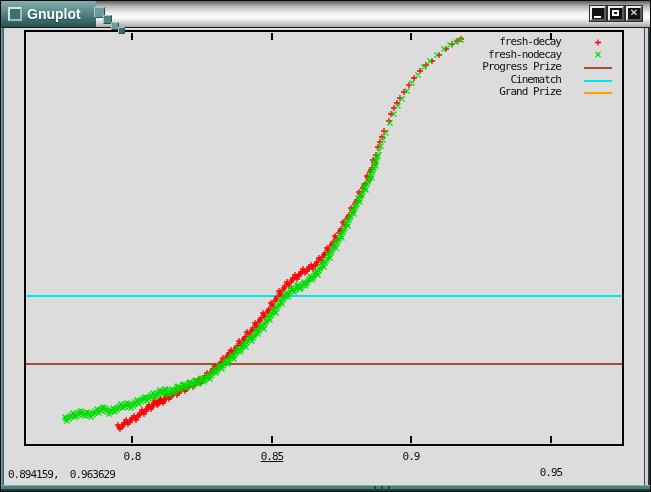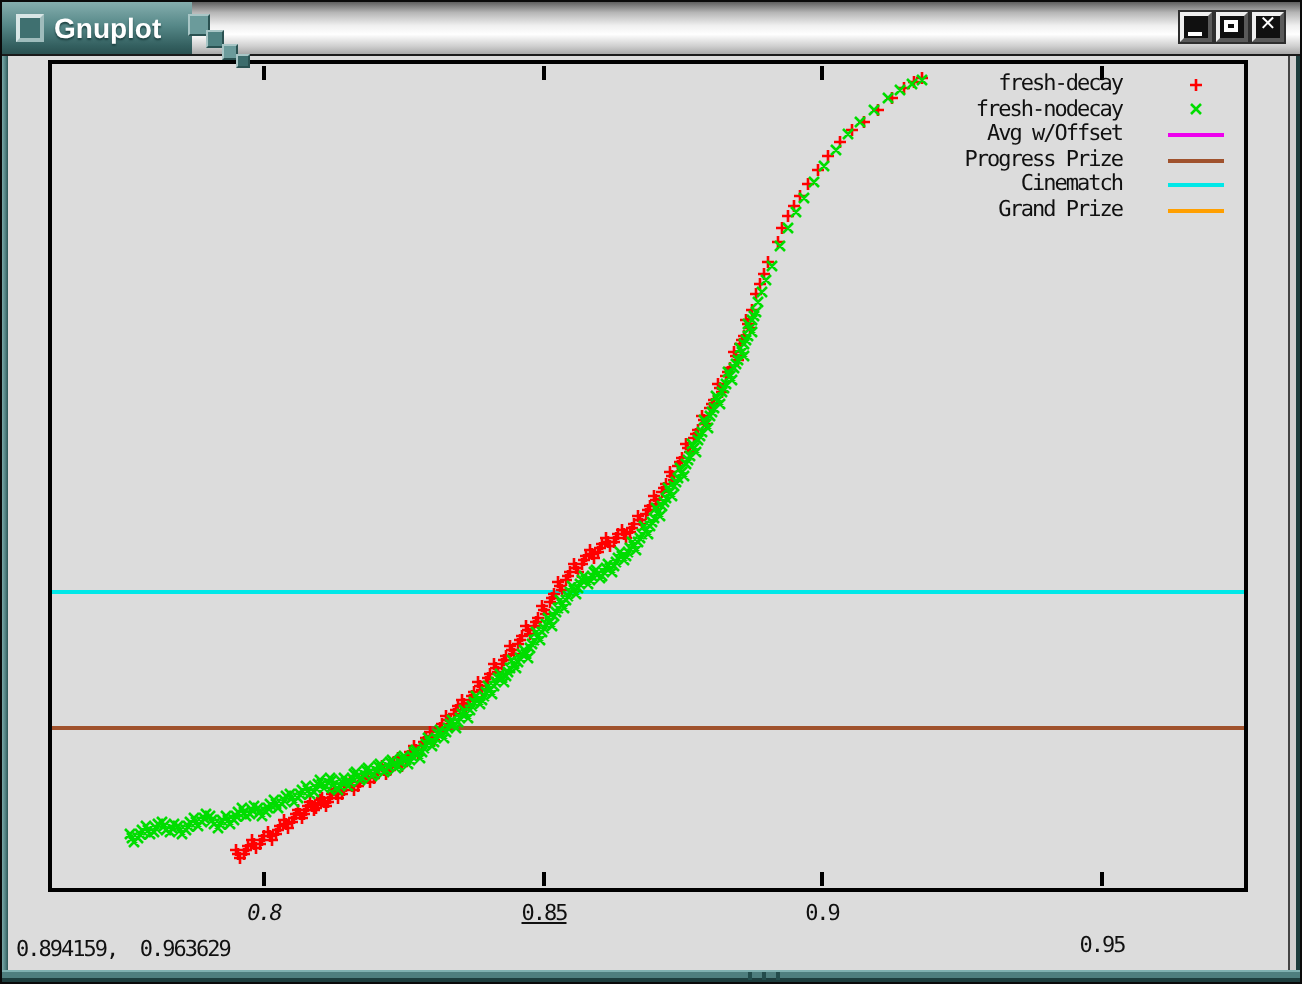--- a/index.html
+++ b/index.html
@@ -97,43 +97,37 @@
       <line x1="411" y1="33" x2="411" y2="40" stroke="#000" stroke-width="2" shape-rendering="crispEdges"></line>
       <line x1="551" y1="443" x2="551" y2="436" stroke="#000" stroke-width="2" shape-rendering="crispEdges"></line>
       <line x1="551" y1="33" x2="551" y2="40" stroke="#000" stroke-width="2" shape-rendering="crispEdges"></line>
       <line x1="26" y1="296" x2="622" y2="296" stroke="#00e8e8" stroke-width="2" shape-rendering="crispEdges"></line>
       <line x1="26" y1="364" x2="622" y2="364" stroke="#a0522d" stroke-width="2" shape-rendering="crispEdges"></line>
       <path d="M116 427H122M119 424V430M115 425H121M118 422V428M117 429H123M120 426V432M120 425H126M123 422V428M121 423H127M124 420V426M119 427H125M122 424V430M124 422H130M127 419V425M123 420H129M126 417V423M125 424H131M128 421V427M128 420H134M131 417V423M129 418H135M132 415V421M127 422H133M130 419V425M132 418H138M135 415V421M131 416H137M134 413V419M133 420H139M136 417V423M136 415H142M139 412V418M137 413H143M140 410V416M135 417H141M138 414V420M140 412H146M143 409V415M139 410H145M142 407V413M141 414H147M144 411V417M144 409H150M147 406V412M145 407H151M148 404V410M143 411H149M146 408V414M147 407H153M150 404V410M146 405H152M149 402V408M148 409H154M151 406V412M150 405H156M153 402V408M151 403H157M154 400V406M149 407H155M152 404V410M153 403H159M156 400V406M152 401H158M155 398V404M154 405H160M157 402V408M156 402H162M159 399V405M157 400H163M160 397V403M155 404H161M158 401V407M159 401H165M162 398V404M158 399H164M161 396V402M160 403H166M163 400V406M162 399H168M165 396V402M163 397H169M166 394V400M161 401H167M164 398V404M165 397H171M168 394V400M164 395H170M167 392V398M166 399H172M169 396V402M169 395H175M172 392V398M170 393H176M173 390V396M168 397H174M171 394V400M173 393H179M176 390V396M172 391H178M175 388V394M174 395H180M177 392V398M177 391H183M180 388V394M178 389H184M181 386V392M176 393H182M179 390V396M181 389H187M184 386V392M180 387H186M183 384V390M182 391H188M185 388V394M185 387H191M188 384V390M186 385H192M189 382V388M184 389H190M187 386V392M189 385H195M192 382V388M188 383H194M191 380V386M190 387H196M193 384V390M193 383H199M196 380V386M194 381H200M197 378V384M192 385H198M195 382V388M197 381H203M200 378V384M196 379H202M199 376V382M198 383H204M201 380V386M201 378H207M204 375V381M202 376H208M205 373V379M200 380H206M203 377V383M205 375H211M208 372V378M204 373H210M207 370V376M206 377H212M209 374V380M209 371H215M212 368V374M210 369H216M213 366V372M208 373H214M211 370V376M213 368H219M216 365V371M212 366H218M215 363V369M214 370H220M217 367V373M217 364H223M220 361V367M218 362H224M221 359V365M216 366H222M219 363V369M221 360H227M224 357V363M220 358H226M223 355V361M222 362H228M225 359V365M225 355H231M228 352V358M226 353H232M229 350V356M224 357H230M227 354V360M229 352H235M232 349V355M228 350H234M231 347V353M230 354H236M233 351V357M233 348H239M236 345V351M234 346H240M237 343V349M232 350H238M235 347V353M237 343H243M240 340V346M236 341H242M239 338V344M238 345H244M241 342V348M241 339H247M244 336V342M242 337H248M245 334V340M240 341H246M243 338V344M245 334H251M248 331V337M244 332H250M247 329V335M246 336H252M249 333V339M249 330H255M252 327V333M250 328H256M253 325V331M248 332H254M251 329V335M253 325H259M256 322V328M252 323H258M255 320V326M254 327H260M257 324V330M257 320H263M260 317V323M258 318H264M261 315V321M256 322H262M259 319V325M261 315H267M264 312V318M260 313H266M263 310V316M262 317H268M265 314V320M265 311H271M268 308V314M266 309H272M269 306V312M264 313H270M267 310V316M269 305H275M272 302V308M268 303H274M271 300V306M270 307H276M273 304V310M273 299H279M276 296V302M274 297H280M277 294V300M272 301H278M275 298V304M277 293H283M280 290V296M276 291H282M279 288V294M278 295H284M281 292V298M281 288H287M284 285V291M282 286H288M285 283V289M280 290H286M283 287V293M285 284H291M288 281V287M284 282H290M287 279V285M286 286H292M289 283V289M289 280H295M292 277V283M290 278H296M293 275V281M288 282H294M291 279V285M293 277H299M296 274V280M292 275H298M295 272V278M294 279H300M297 276V282M297 274H303M300 271V277M298 272H304M301 269V275M296 276H302M299 273V279M301 271H307M304 268V274M300 269H306M303 266V272M302 273H308M305 270V276M305 269H311M308 266V272M306 267H312M309 264V270M304 271H310M307 268V274M309 267H315M312 264V270M308 265H314M311 262V268M310 269H316M313 266V272M313 264H319M316 261V267M314 262H320M317 259V265M312 266H318M315 263V269M317 260H323M320 257V263M316 258H322M319 255V261M318 262H324M321 259V265M321 255H327M324 252V258M322 253H328M325 250V256M320 257H326M323 254V260M325 250H331M328 247V253M324 248H330M327 245V251M326 252H332M329 249V255M329 244H335M332 241V247M330 242H336M333 239V245M328 246H334M331 243V249M333 238H339M336 235V241M332 236H338M335 233V239M334 240H340M337 237V243M337 231H343M340 228V234M338 229H344M341 226V232M336 233H342M339 230V236M341 224H347M344 221V227M340 222H346M343 219V225M342 226H348M345 223V229M345 217H351M348 214V220M346 215H352M349 212V218M344 219H350M347 216V222M349 210H355M352 207V213M348 208H354M351 205V211M350 212H356M353 209V215M353 202H359M356 199V205M354 200H360M357 197V203M352 204H358M355 201V207M357 194H363M360 191V197M356 192H362M359 189V195M358 196H364M361 193V199M361 186H367M364 183V189M362 184H368M365 181V187M360 188H366M363 185V191M365 178H371M368 175V181M364 176H370M367 173V179M366 180H372M369 177V183M368 170H374M371 167V173M369 168H375M372 165V171M367 172H373M370 169V175M371 162H377M374 159V165M370 160H376M373 157V163M372 164H378M375 161V167M373 155H379M376 152V158M375 147H381M378 144V150M377 142H383M380 139V145M379 137H385M382 134V140M381 131H387M384 128V134M386 121H392M389 118V124M388 114H394M391 111V117M391 108H397M394 105V111M394 103H400M397 100V106M397 98H403M400 95V101M401 92H407M404 89V95M406 85H412M409 82V88M411 78H417M414 75V81M417 71H423M420 68V74M423 65H429M426 62V68M429 61H435M432 58V64M436 55H442M439 52V58M443 49H449M446 46V52M449 44H455M452 41V47M454 41H460M457 38V44M458 39H464M461 36V42" stroke="#ff0000" stroke-width="1.3" fill="none"></path>
       <path d="M63.5 416.5L68.5 421.5M63.5 421.5L68.5 416.5M62.5 414.5L67.5 419.5M62.5 419.5L67.5 414.5M64.5 418.5L69.5 423.5M64.5 423.5L69.5 418.5M67.5 414.5L72.5 419.5M67.5 419.5L72.5 414.5M68.5 412.5L73.5 417.5M68.5 417.5L73.5 412.5M66.5 416.5L71.5 421.5M66.5 421.5L71.5 416.5M71.5 412.5L76.5 417.5M71.5 417.5L76.5 412.5M70.5 410.5L75.5 415.5M70.5 415.5L75.5 410.5M72.5 414.5L77.5 419.5M72.5 419.5L77.5 414.5M75.5 411.5L80.5 416.5M75.5 416.5L80.5 411.5M76.5 409.5L81.5 414.5M76.5 414.5L81.5 409.5M74.5 413.5L79.5 418.5M74.5 418.5L79.5 413.5M79.5 410.5L84.5 415.5M79.5 415.5L84.5 410.5M78.5 408.5L83.5 413.5M78.5 413.5L83.5 408.5M80.5 412.5L85.5 417.5M80.5 417.5L85.5 412.5M83.5 411.5L88.5 416.5M83.5 416.5L88.5 411.5M84.5 409.5L89.5 414.5M84.5 414.5L89.5 409.5M82.5 413.5L87.5 418.5M82.5 418.5L87.5 413.5M87.5 412.5L92.5 417.5M87.5 417.5L92.5 412.5M86.5 410.5L91.5 415.5M86.5 415.5L91.5 410.5M88.5 414.5L93.5 419.5M88.5 419.5L93.5 414.5M91.5 410.5L96.5 415.5M91.5 415.5L96.5 410.5M92.5 408.5L97.5 413.5M92.5 413.5L97.5 408.5M90.5 412.5L95.5 417.5M90.5 417.5L95.5 412.5M95.5 408.5L100.5 413.5M95.5 413.5L100.5 408.5M94.5 406.5L99.5 411.5M94.5 411.5L99.5 406.5M96.5 410.5L101.5 415.5M96.5 415.5L101.5 410.5M99.5 406.5L104.5 411.5M99.5 411.5L104.5 406.5M100.5 404.5L105.5 409.5M100.5 409.5L105.5 404.5M98.5 408.5L103.5 413.5M98.5 413.5L103.5 408.5M103.5 407.5L108.5 412.5M103.5 412.5L108.5 407.5M102.5 405.5L107.5 410.5M102.5 410.5L107.5 405.5M104.5 409.5L109.5 414.5M104.5 414.5L109.5 409.5M107.5 409.5L112.5 414.5M107.5 414.5L112.5 409.5M108.5 407.5L113.5 412.5M108.5 412.5L113.5 407.5M106.5 411.5L111.5 416.5M106.5 416.5L111.5 411.5M111.5 407.5L116.5 412.5M111.5 412.5L116.5 407.5M110.5 405.5L115.5 410.5M110.5 410.5L115.5 405.5M112.5 409.5L117.5 414.5M112.5 414.5L117.5 409.5M115.5 405.5L120.5 410.5M115.5 410.5L120.5 405.5M116.5 403.5L121.5 408.5M116.5 408.5L121.5 403.5M114.5 407.5L119.5 412.5M114.5 412.5L119.5 407.5M119.5 403.5L124.5 408.5M119.5 408.5L124.5 403.5M118.5 401.5L123.5 406.5M118.5 406.5L123.5 401.5M120.5 405.5L125.5 410.5M120.5 410.5L125.5 405.5M123.5 402.5L128.5 407.5M123.5 407.5L128.5 402.5M124.5 400.5L129.5 405.5M124.5 405.5L129.5 400.5M122.5 404.5L127.5 409.5M122.5 409.5L127.5 404.5M127.5 403.5L132.5 408.5M127.5 408.5L132.5 403.5M126.5 401.5L131.5 406.5M126.5 406.5L131.5 401.5M128.5 405.5L133.5 410.5M128.5 410.5L133.5 405.5M131.5 401.5L136.5 406.5M131.5 406.5L136.5 401.5M132.5 399.5L137.5 404.5M132.5 404.5L137.5 399.5M130.5 403.5L135.5 408.5M130.5 408.5L135.5 403.5M135.5 399.5L140.5 404.5M135.5 404.5L140.5 399.5M134.5 397.5L139.5 402.5M134.5 402.5L139.5 397.5M136.5 401.5L141.5 406.5M136.5 406.5L141.5 401.5M139.5 397.5L144.5 402.5M139.5 402.5L144.5 397.5M140.5 395.5L145.5 400.5M140.5 400.5L145.5 395.5M138.5 399.5L143.5 404.5M138.5 404.5L143.5 399.5M143.5 396.5L148.5 401.5M143.5 401.5L148.5 396.5M142.5 394.5L147.5 399.5M142.5 399.5L147.5 394.5M144.5 398.5L149.5 403.5M144.5 403.5L149.5 398.5M147.5 394.5L152.5 399.5M147.5 399.5L152.5 394.5M148.5 392.5L153.5 397.5M148.5 397.5L153.5 392.5M146.5 396.5L151.5 401.5M146.5 401.5L151.5 396.5M151.5 392.5L156.5 397.5M151.5 397.5L156.5 392.5M150.5 390.5L155.5 395.5M150.5 395.5L155.5 390.5M152.5 394.5L157.5 399.5M152.5 399.5L157.5 394.5M155.5 391.5L160.5 396.5M155.5 396.5L160.5 391.5M156.5 389.5L161.5 394.5M156.5 394.5L161.5 389.5M154.5 393.5L159.5 398.5M154.5 398.5L159.5 393.5M158.5 389.5L163.5 394.5M158.5 394.5L163.5 389.5M157.5 387.5L162.5 392.5M157.5 392.5L162.5 387.5M159.5 391.5L164.5 396.5M159.5 396.5L164.5 391.5M161.5 388.5L166.5 393.5M161.5 393.5L166.5 388.5M162.5 386.5L167.5 391.5M162.5 391.5L167.5 386.5M160.5 390.5L165.5 395.5M160.5 395.5L165.5 390.5M164.5 389.5L169.5 394.5M164.5 394.5L169.5 389.5M163.5 387.5L168.5 392.5M163.5 392.5L168.5 387.5M165.5 391.5L170.5 396.5M165.5 396.5L170.5 391.5M167.5 390.5L172.5 395.5M167.5 395.5L172.5 390.5M168.5 388.5L173.5 393.5M168.5 393.5L173.5 388.5M166.5 392.5L171.5 397.5M166.5 397.5L171.5 392.5M170.5 388.5L175.5 393.5M170.5 393.5L175.5 388.5M169.5 386.5L174.5 391.5M169.5 391.5L174.5 386.5M171.5 390.5L176.5 395.5M171.5 395.5L176.5 390.5M173.5 386.5L178.5 391.5M173.5 391.5L178.5 386.5M174.5 384.5L179.5 389.5M174.5 389.5L179.5 384.5M172.5 388.5L177.5 393.5M172.5 393.5L177.5 388.5M176.5 385.5L181.5 390.5M176.5 390.5L181.5 385.5M175.5 383.5L180.5 388.5M175.5 388.5L180.5 383.5M177.5 387.5L182.5 392.5M177.5 392.5L182.5 387.5M179.5 384.5L184.5 389.5M179.5 389.5L184.5 384.5M180.5 382.5L185.5 387.5M180.5 387.5L185.5 382.5M178.5 386.5L183.5 391.5M178.5 391.5L183.5 386.5M182.5 383.5L187.5 388.5M182.5 388.5L187.5 383.5M181.5 381.5L186.5 386.5M181.5 386.5L186.5 381.5M183.5 385.5L188.5 390.5M183.5 390.5L188.5 385.5M185.5 382.5L190.5 387.5M185.5 387.5L190.5 382.5M186.5 380.5L191.5 385.5M186.5 385.5L191.5 380.5M184.5 384.5L189.5 389.5M184.5 389.5L189.5 384.5M188.5 381.5L193.5 386.5M188.5 386.5L193.5 381.5M187.5 379.5L192.5 384.5M187.5 384.5L192.5 379.5M189.5 383.5L194.5 388.5M189.5 388.5L194.5 383.5M191.5 380.5L196.5 385.5M191.5 385.5L196.5 380.5M192.5 378.5L197.5 383.5M192.5 383.5L197.5 378.5M190.5 382.5L195.5 387.5M190.5 387.5L195.5 382.5M194.5 379.5L199.5 384.5M194.5 384.5L199.5 379.5M193.5 377.5L198.5 382.5M193.5 382.5L198.5 377.5M195.5 381.5L200.5 386.5M195.5 386.5L200.5 381.5M197.5 378.5L202.5 383.5M197.5 383.5L202.5 378.5M198.5 376.5L203.5 381.5M198.5 381.5L203.5 376.5M196.5 380.5L201.5 385.5M196.5 385.5L201.5 380.5M200.5 377.5L205.5 382.5M200.5 382.5L205.5 377.5M199.5 375.5L204.5 380.5M199.5 380.5L204.5 375.5M201.5 379.5L206.5 384.5M201.5 384.5L206.5 379.5M203.5 375.5L208.5 380.5M203.5 380.5L208.5 375.5M204.5 373.5L209.5 378.5M204.5 378.5L209.5 373.5M202.5 377.5L207.5 382.5M202.5 382.5L207.5 377.5M206.5 374.5L211.5 379.5M206.5 379.5L211.5 374.5M205.5 372.5L210.5 377.5M205.5 377.5L210.5 372.5M207.5 376.5L212.5 381.5M207.5 381.5L212.5 376.5M209.5 371.5L214.5 376.5M209.5 376.5L214.5 371.5M210.5 369.5L215.5 374.5M210.5 374.5L215.5 369.5M208.5 373.5L213.5 378.5M208.5 378.5L213.5 373.5M212.5 368.5L217.5 373.5M212.5 373.5L217.5 368.5M211.5 366.5L216.5 371.5M211.5 371.5L216.5 366.5M213.5 370.5L218.5 375.5M213.5 375.5L218.5 370.5M215.5 366.5L220.5 371.5M215.5 371.5L220.5 366.5M216.5 364.5L221.5 369.5M216.5 369.5L221.5 364.5M214.5 368.5L219.5 373.5M214.5 373.5L219.5 368.5M218.5 364.5L223.5 369.5M218.5 369.5L223.5 364.5M217.5 362.5L222.5 367.5M217.5 367.5L222.5 362.5M219.5 366.5L224.5 371.5M219.5 371.5L224.5 366.5M221.5 361.5L226.5 366.5M221.5 366.5L226.5 361.5M222.5 359.5L227.5 364.5M222.5 364.5L227.5 359.5M220.5 363.5L225.5 368.5M220.5 368.5L225.5 363.5M224.5 359.5L229.5 364.5M224.5 364.5L229.5 359.5M223.5 357.5L228.5 362.5M223.5 362.5L228.5 357.5M225.5 361.5L230.5 366.5M225.5 366.5L230.5 361.5M227.5 356.5L232.5 361.5M227.5 361.5L232.5 356.5M228.5 354.5L233.5 359.5M228.5 359.5L233.5 354.5M226.5 358.5L231.5 363.5M226.5 363.5L231.5 358.5M230.5 354.5L235.5 359.5M230.5 359.5L235.5 354.5M229.5 352.5L234.5 357.5M229.5 357.5L234.5 352.5M231.5 356.5L236.5 361.5M231.5 361.5L236.5 356.5M233.5 350.5L238.5 355.5M233.5 355.5L238.5 350.5M234.5 348.5L239.5 353.5M234.5 353.5L239.5 348.5M232.5 352.5L237.5 357.5M232.5 357.5L237.5 352.5M236.5 347.5L241.5 352.5M236.5 352.5L241.5 347.5M235.5 345.5L240.5 350.5M235.5 350.5L240.5 345.5M237.5 349.5L242.5 354.5M237.5 354.5L242.5 349.5M239.5 345.5L244.5 350.5M239.5 350.5L244.5 345.5M240.5 343.5L245.5 348.5M240.5 348.5L245.5 343.5M238.5 347.5L243.5 352.5M238.5 352.5L243.5 347.5M242.5 342.5L247.5 347.5M242.5 347.5L247.5 342.5M241.5 340.5L246.5 345.5M241.5 345.5L246.5 340.5M243.5 344.5L248.5 349.5M243.5 349.5L248.5 344.5M245.5 338.5L250.5 343.5M245.5 343.5L250.5 338.5M246.5 336.5L251.5 341.5M246.5 341.5L251.5 336.5M244.5 340.5L249.5 345.5M244.5 345.5L249.5 340.5M248.5 336.5L253.5 341.5M248.5 341.5L253.5 336.5M247.5 334.5L252.5 339.5M247.5 339.5L252.5 334.5M249.5 338.5L254.5 343.5M249.5 343.5L254.5 338.5M251.5 333.5L256.5 338.5M251.5 338.5L256.5 333.5M252.5 331.5L257.5 336.5M252.5 336.5L257.5 331.5M250.5 335.5L255.5 340.5M250.5 340.5L255.5 335.5M254.5 329.5L259.5 334.5M254.5 334.5L259.5 329.5M253.5 327.5L258.5 332.5M253.5 332.5L258.5 327.5M255.5 331.5L260.5 336.5M255.5 336.5L260.5 331.5M257.5 326.5L262.5 331.5M257.5 331.5L262.5 326.5M258.5 324.5L263.5 329.5M258.5 329.5L263.5 324.5M256.5 328.5L261.5 333.5M256.5 333.5L261.5 328.5M260.5 324.5L265.5 329.5M260.5 329.5L265.5 324.5M259.5 322.5L264.5 327.5M259.5 327.5L264.5 322.5M261.5 326.5L266.5 331.5M261.5 331.5L266.5 326.5M263.5 319.5L268.5 324.5M263.5 324.5L268.5 319.5M264.5 317.5L269.5 322.5M264.5 322.5L269.5 317.5M262.5 321.5L267.5 326.5M262.5 326.5L267.5 321.5M266.5 315.5L271.5 320.5M266.5 320.5L271.5 315.5M265.5 313.5L270.5 318.5M265.5 318.5L270.5 313.5M267.5 317.5L272.5 322.5M267.5 322.5L272.5 317.5M269.5 311.5L274.5 316.5M269.5 316.5L274.5 311.5M270.5 309.5L275.5 314.5M270.5 314.5L275.5 309.5M268.5 313.5L273.5 318.5M268.5 318.5L273.5 313.5M272.5 308.5L277.5 313.5M272.5 313.5L277.5 308.5M271.5 306.5L276.5 311.5M271.5 311.5L276.5 306.5M273.5 310.5L278.5 315.5M273.5 315.5L278.5 310.5M275.5 303.5L280.5 308.5M275.5 308.5L280.5 303.5M276.5 301.5L281.5 306.5M276.5 306.5L281.5 301.5M274.5 305.5L279.5 310.5M274.5 310.5L279.5 305.5M278.5 299.5L283.5 304.5M278.5 304.5L283.5 299.5M277.5 297.5L282.5 302.5M277.5 302.5L282.5 297.5M279.5 301.5L284.5 306.5M279.5 306.5L284.5 301.5M281.5 295.5L286.5 300.5M281.5 300.5L286.5 295.5M282.5 293.5L287.5 298.5M282.5 298.5L287.5 293.5M280.5 297.5L285.5 302.5M280.5 302.5L285.5 297.5M284.5 292.5L289.5 297.5M284.5 297.5L289.5 292.5M283.5 290.5L288.5 295.5M283.5 295.5L288.5 290.5M285.5 294.5L290.5 299.5M285.5 299.5L290.5 294.5M287.5 289.5L292.5 294.5M287.5 294.5L292.5 289.5M288.5 287.5L293.5 292.5M288.5 292.5L293.5 287.5M286.5 291.5L291.5 296.5M286.5 296.5L291.5 291.5M290.5 287.5L295.5 292.5M290.5 292.5L295.5 287.5M289.5 285.5L294.5 290.5M289.5 290.5L294.5 285.5M291.5 289.5L296.5 294.5M291.5 294.5L296.5 289.5M293.5 285.5L298.5 290.5M293.5 290.5L298.5 285.5M294.5 283.5L299.5 288.5M294.5 288.5L299.5 283.5M292.5 287.5L297.5 292.5M292.5 292.5L297.5 287.5M296.5 284.5L301.5 289.5M296.5 289.5L301.5 284.5M295.5 282.5L300.5 287.5M295.5 287.5L300.5 282.5M297.5 286.5L302.5 291.5M297.5 291.5L302.5 286.5M299.5 283.5L304.5 288.5M299.5 288.5L304.5 283.5M300.5 281.5L305.5 286.5M300.5 286.5L305.5 281.5M298.5 285.5L303.5 290.5M298.5 290.5L303.5 285.5M302.5 281.5L307.5 286.5M302.5 286.5L307.5 281.5M301.5 279.5L306.5 284.5M301.5 284.5L306.5 279.5M303.5 283.5L308.5 288.5M303.5 288.5L308.5 283.5M305.5 278.5L310.5 283.5M305.5 283.5L310.5 278.5M306.5 276.5L311.5 281.5M306.5 281.5L311.5 276.5M304.5 280.5L309.5 285.5M304.5 285.5L309.5 280.5M308.5 275.5L313.5 280.5M308.5 280.5L313.5 275.5M307.5 273.5L312.5 278.5M307.5 278.5L312.5 273.5M309.5 277.5L314.5 282.5M309.5 282.5L314.5 277.5M311.5 273.5L316.5 278.5M311.5 278.5L316.5 273.5M312.5 271.5L317.5 276.5M312.5 276.5L317.5 271.5M310.5 275.5L315.5 280.5M310.5 280.5L315.5 275.5M314.5 270.5L319.5 275.5M314.5 275.5L319.5 270.5M313.5 268.5L318.5 273.5M313.5 273.5L318.5 268.5M315.5 272.5L320.5 277.5M315.5 277.5L320.5 272.5M317.5 266.5L322.5 271.5M317.5 271.5L322.5 266.5M318.5 264.5L323.5 269.5M318.5 269.5L323.5 264.5M316.5 268.5L321.5 273.5M316.5 273.5L321.5 268.5M320.5 262.5L325.5 267.5M320.5 267.5L325.5 262.5M319.5 260.5L324.5 265.5M319.5 265.5L324.5 260.5M321.5 264.5L326.5 269.5M321.5 269.5L326.5 264.5M323.5 258.5L328.5 263.5M323.5 263.5L328.5 258.5M324.5 256.5L329.5 261.5M324.5 261.5L329.5 256.5M322.5 260.5L327.5 265.5M322.5 265.5L327.5 260.5M326.5 253.5L331.5 258.5M326.5 258.5L331.5 253.5M325.5 251.5L330.5 256.5M325.5 256.5L330.5 251.5M327.5 255.5L332.5 260.5M327.5 260.5L332.5 255.5M329.5 248.5L334.5 253.5M329.5 253.5L334.5 248.5M330.5 246.5L335.5 251.5M330.5 251.5L335.5 246.5M328.5 250.5L333.5 255.5M328.5 255.5L333.5 250.5M332.5 243.5L337.5 248.5M332.5 248.5L337.5 243.5M331.5 241.5L336.5 246.5M331.5 246.5L336.5 241.5M333.5 245.5L338.5 250.5M333.5 250.5L338.5 245.5M335.5 238.5L340.5 243.5M335.5 243.5L340.5 238.5M336.5 236.5L341.5 241.5M336.5 241.5L341.5 236.5M334.5 240.5L339.5 245.5M334.5 245.5L339.5 240.5M338.5 233.5L343.5 238.5M338.5 238.5L343.5 233.5M337.5 231.5L342.5 236.5M337.5 236.5L342.5 231.5M339.5 235.5L344.5 240.5M339.5 240.5L344.5 235.5M341.5 227.5L346.5 232.5M341.5 232.5L346.5 227.5M342.5 225.5L347.5 230.5M342.5 230.5L347.5 225.5M340.5 229.5L345.5 234.5M340.5 234.5L345.5 229.5M344.5 221.5L349.5 226.5M344.5 226.5L349.5 221.5M343.5 219.5L348.5 224.5M343.5 224.5L348.5 219.5M345.5 223.5L350.5 228.5M345.5 228.5L350.5 223.5M347.5 215.5L352.5 220.5M347.5 220.5L352.5 215.5M348.5 213.5L353.5 218.5M348.5 218.5L353.5 213.5M346.5 217.5L351.5 222.5M346.5 222.5L351.5 217.5M350.5 209.5L355.5 214.5M350.5 214.5L355.5 209.5M349.5 207.5L354.5 212.5M349.5 212.5L354.5 207.5M351.5 211.5L356.5 216.5M351.5 216.5L356.5 211.5M353.5 203.5L358.5 208.5M353.5 208.5L358.5 203.5M354.5 201.5L359.5 206.5M354.5 206.5L359.5 201.5M352.5 205.5L357.5 210.5M352.5 210.5L357.5 205.5M356.5 197.5L361.5 202.5M356.5 202.5L361.5 197.5M355.5 195.5L360.5 200.5M355.5 200.5L360.5 195.5M357.5 199.5L362.5 204.5M357.5 204.5L362.5 199.5M359.5 191.5L364.5 196.5M359.5 196.5L364.5 191.5M360.5 189.5L365.5 194.5M360.5 194.5L365.5 189.5M358.5 193.5L363.5 198.5M358.5 198.5L363.5 193.5M362.5 185.5L367.5 190.5M362.5 190.5L367.5 185.5M361.5 183.5L366.5 188.5M361.5 188.5L366.5 183.5M363.5 187.5L368.5 192.5M363.5 192.5L368.5 187.5M365.5 179.5L370.5 184.5M365.5 184.5L370.5 179.5M366.5 177.5L371.5 182.5M366.5 182.5L371.5 177.5M364.5 181.5L369.5 186.5M364.5 186.5L369.5 181.5M368.5 173.5L373.5 178.5M368.5 178.5L373.5 173.5M367.5 171.5L372.5 176.5M367.5 176.5L372.5 171.5M369.5 175.5L374.5 180.5M369.5 180.5L374.5 175.5M370.5 167.5L375.5 172.5M370.5 172.5L375.5 167.5M371.5 165.5L376.5 170.5M371.5 170.5L376.5 165.5M369.5 169.5L374.5 174.5M369.5 174.5L374.5 169.5M372.5 161.5L377.5 166.5M372.5 166.5L377.5 161.5M371.5 159.5L376.5 164.5M371.5 164.5L376.5 159.5M373.5 163.5L378.5 168.5M373.5 168.5L378.5 163.5M374.5 155.5L379.5 160.5M374.5 160.5L379.5 155.5M375.5 153.5L380.5 158.5M375.5 158.5L380.5 153.5M373.5 157.5L378.5 162.5M373.5 162.5L378.5 157.5M376.5 148.5L381.5 153.5M376.5 153.5L381.5 148.5M378.5 143.5L383.5 148.5M378.5 148.5L383.5 143.5M380.5 137.5L385.5 142.5M380.5 142.5L385.5 137.5M383.5 130.5L388.5 135.5M383.5 135.5L388.5 130.5M387.5 120.5L392.5 125.5M387.5 125.5L392.5 120.5M391.5 111.5L396.5 116.5M391.5 116.5L396.5 111.5M395.5 103.5L400.5 108.5M395.5 108.5L400.5 103.5M399.5 96.5L404.5 101.5M399.5 101.5L404.5 96.5M404.5 88.5L409.5 93.5M404.5 93.5L409.5 88.5M409.5 80.5L414.5 85.5M409.5 85.5L414.5 80.5M415.5 72.5L420.5 77.5M415.5 77.5L420.5 72.5M421.5 64.5L426.5 69.5M421.5 69.5L426.5 64.5M427.5 58.5L432.5 63.5M427.5 63.5L432.5 58.5M434.5 52.5L439.5 57.5M434.5 57.5L439.5 52.5M441.5 46.5L446.5 51.5M441.5 51.5L446.5 46.5M447.5 42.5L452.5 47.5M447.5 47.5L452.5 42.5M453.5 39.5L458.5 44.5M453.5 44.5L458.5 39.5M458.5 37.5L463.5 42.5M458.5 42.5L463.5 37.5" stroke="#00dd00" stroke-width="1.3" fill="none"></path>
     </svg>
 
   <div id="xticks">
-      <div class="xtick-label" style="left: 102px; top: 450px; font-style: italic;">0.8</div>
+      <div class="xtick-label" style="left: 102px; top: 450px;">0.8</div>
       <div class="xtick-label" style="left: 242px; top: 450px; text-decoration: underline;">0.85</div>
       <div class="xtick-label" style="left: 381px; top: 450px; text-align: center;">0.9</div>
       <div class="xtick-label" style="left: 521px; top: 466px;">0.95</div>
     </div>
 
   <div id="legend">
       <div class="legend-row">
         <span class="legend-label">fresh-decay</span>
         <svg class="legend-swatch" width="30" height="13">
           <path d="M12 6.5H18M15 3.5V9.5" stroke-width="1.3" stroke="#ff0000" fill="none"></path>
         </svg>
       </div>
       <div class="legend-row">
         <span class="legend-label">fresh-nodecay</span>
         <svg class="legend-swatch" width="30" height="13">
           <path d="M12.5 4L17.5 9M12.5 9L17.5 4" stroke-width="1.3" stroke="#00dd00" fill="none"></path>
-        </svg>
-      </div>
-      <div class="legend-row">
-        <span class="legend-label">Avg w/Offset</span>
-        <svg class="legend-swatch" width="30" height="13">
-          <path d="M1 6.5H29" stroke-width="2" shape-rendering="crispEdges" stroke="#ee00ee" fill="none"></path>
         </svg>
       </div>
       <div class="legend-row">
         <span class="legend-label">Progress Prize</span>
         <svg class="legend-swatch" width="30" height="13">
           <path d="M1 6.5H29" stroke-width="2" shape-rendering="crispEdges" stroke="#a0522d" fill="none"></path>
         </svg>
       </div>
       <div class="legend-row">
         <span class="legend-label">Cinematch</span>

